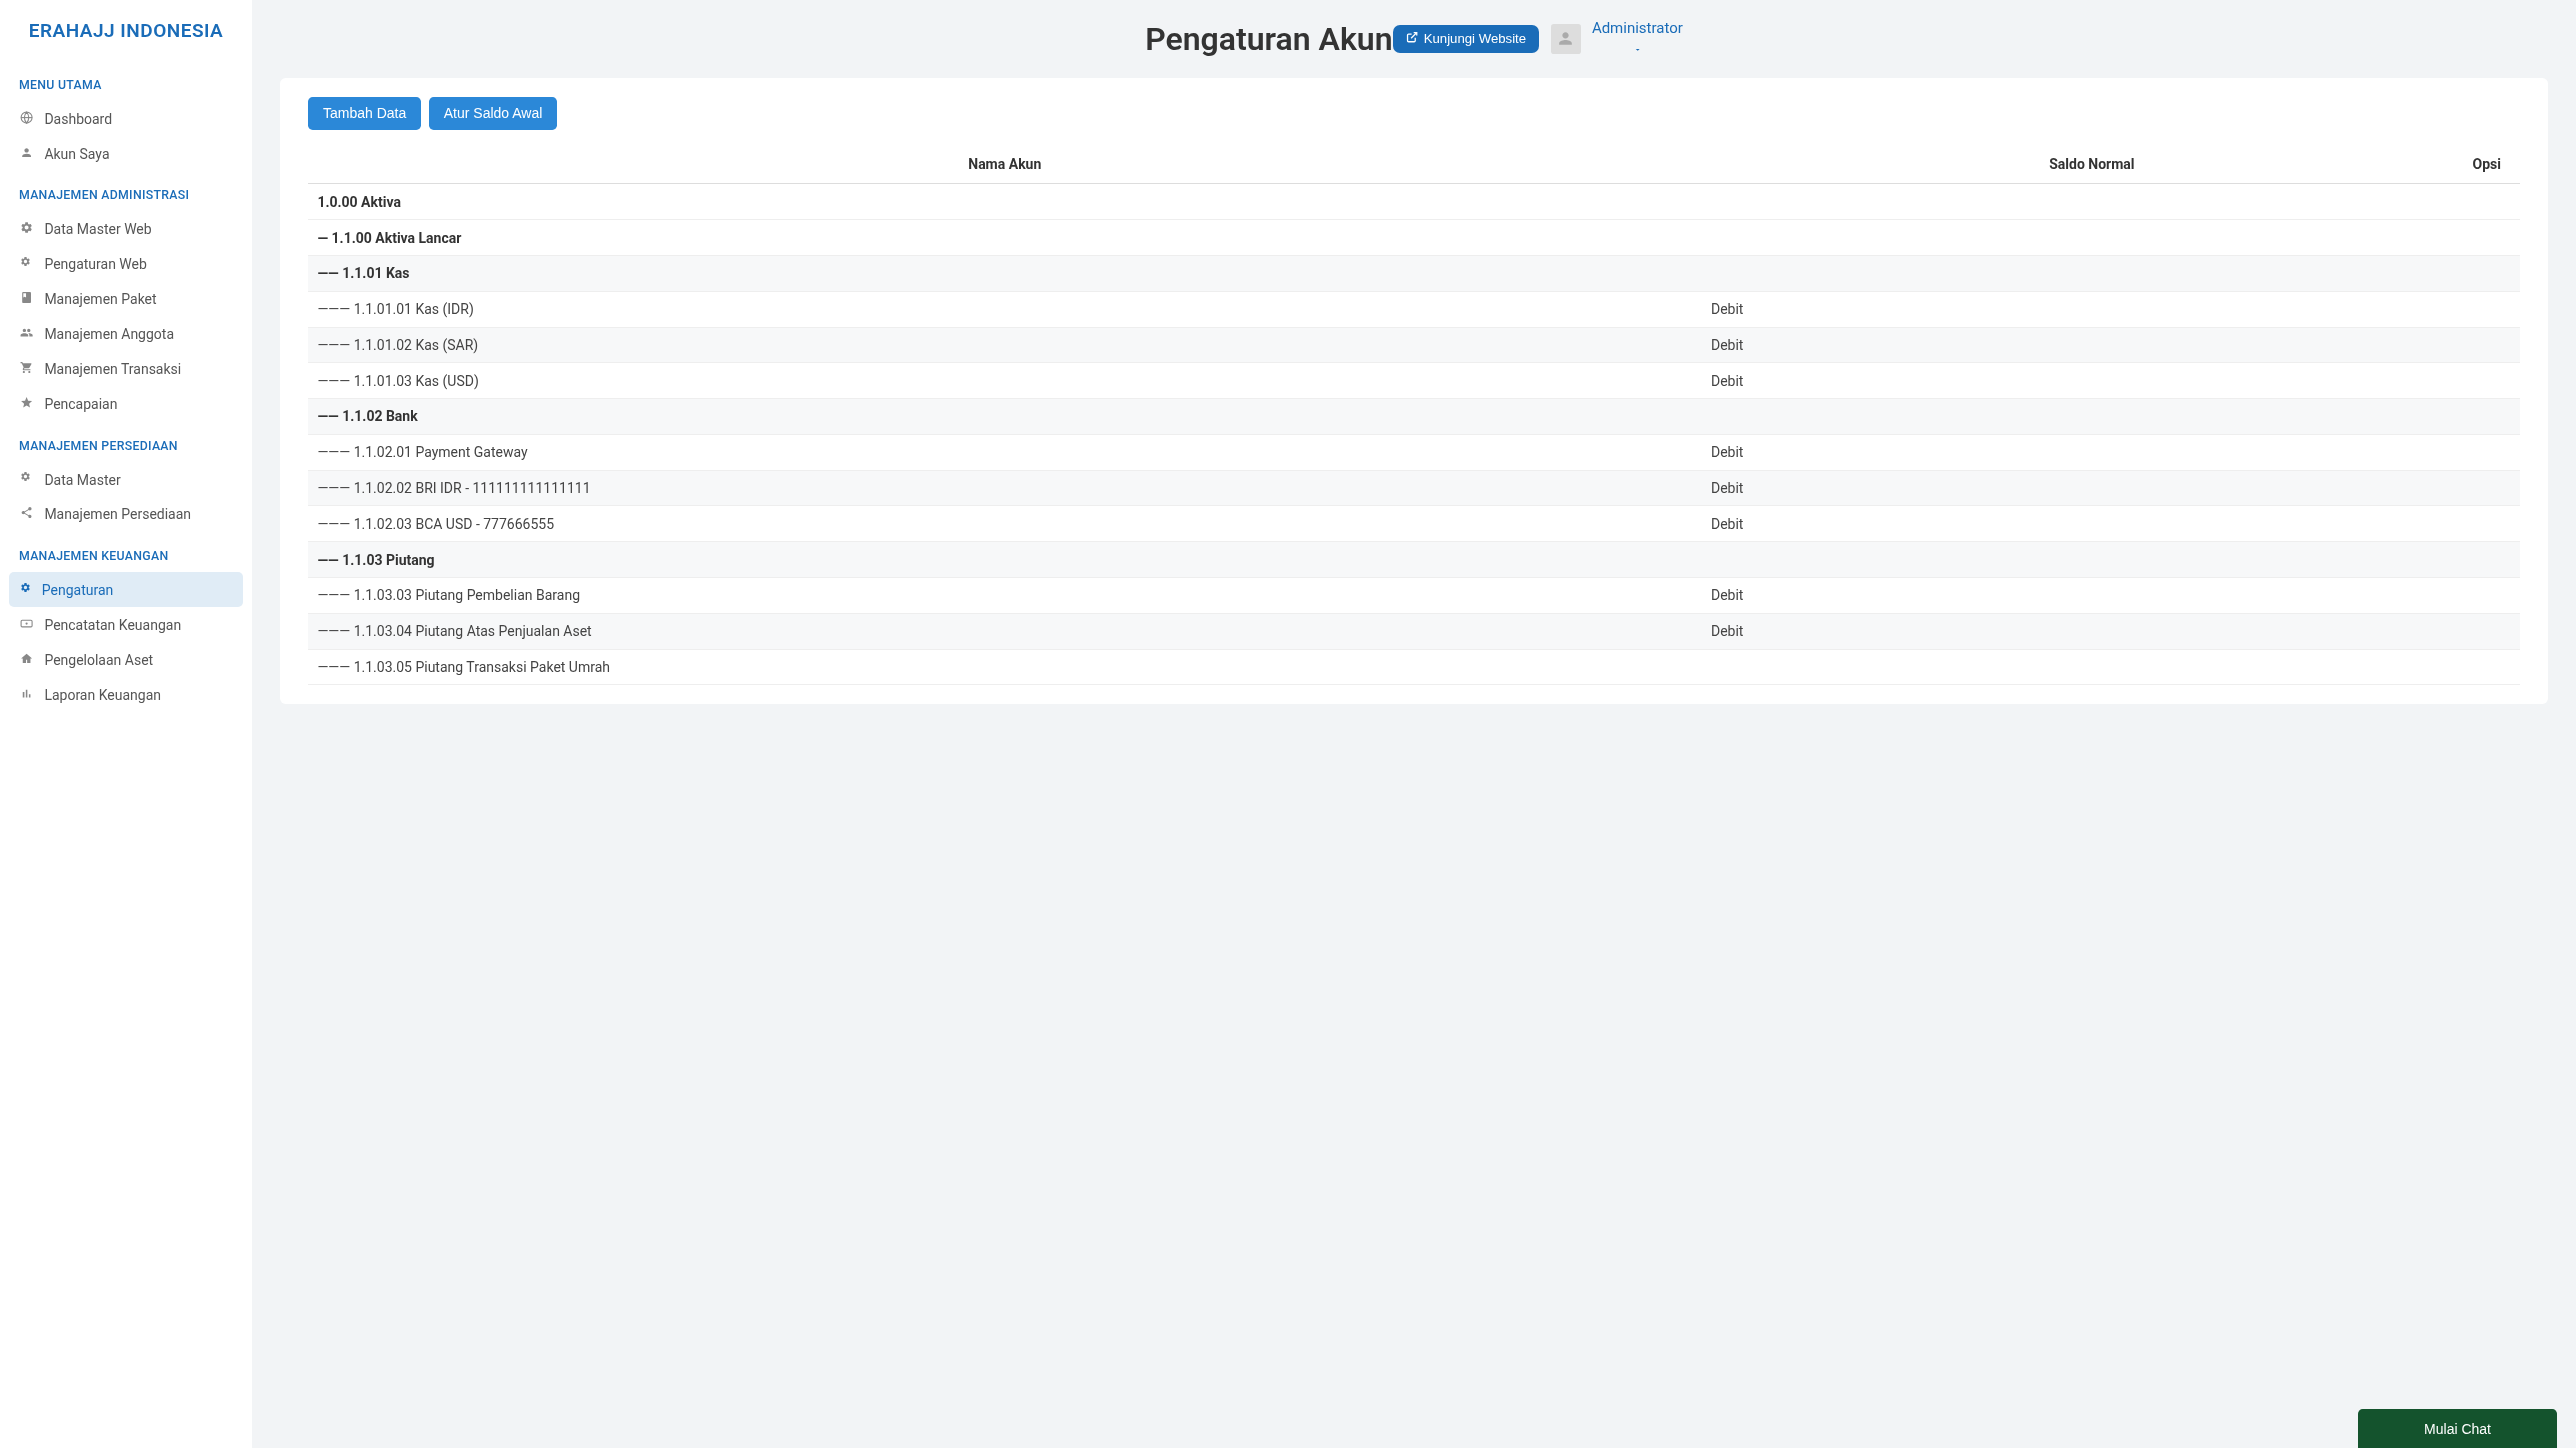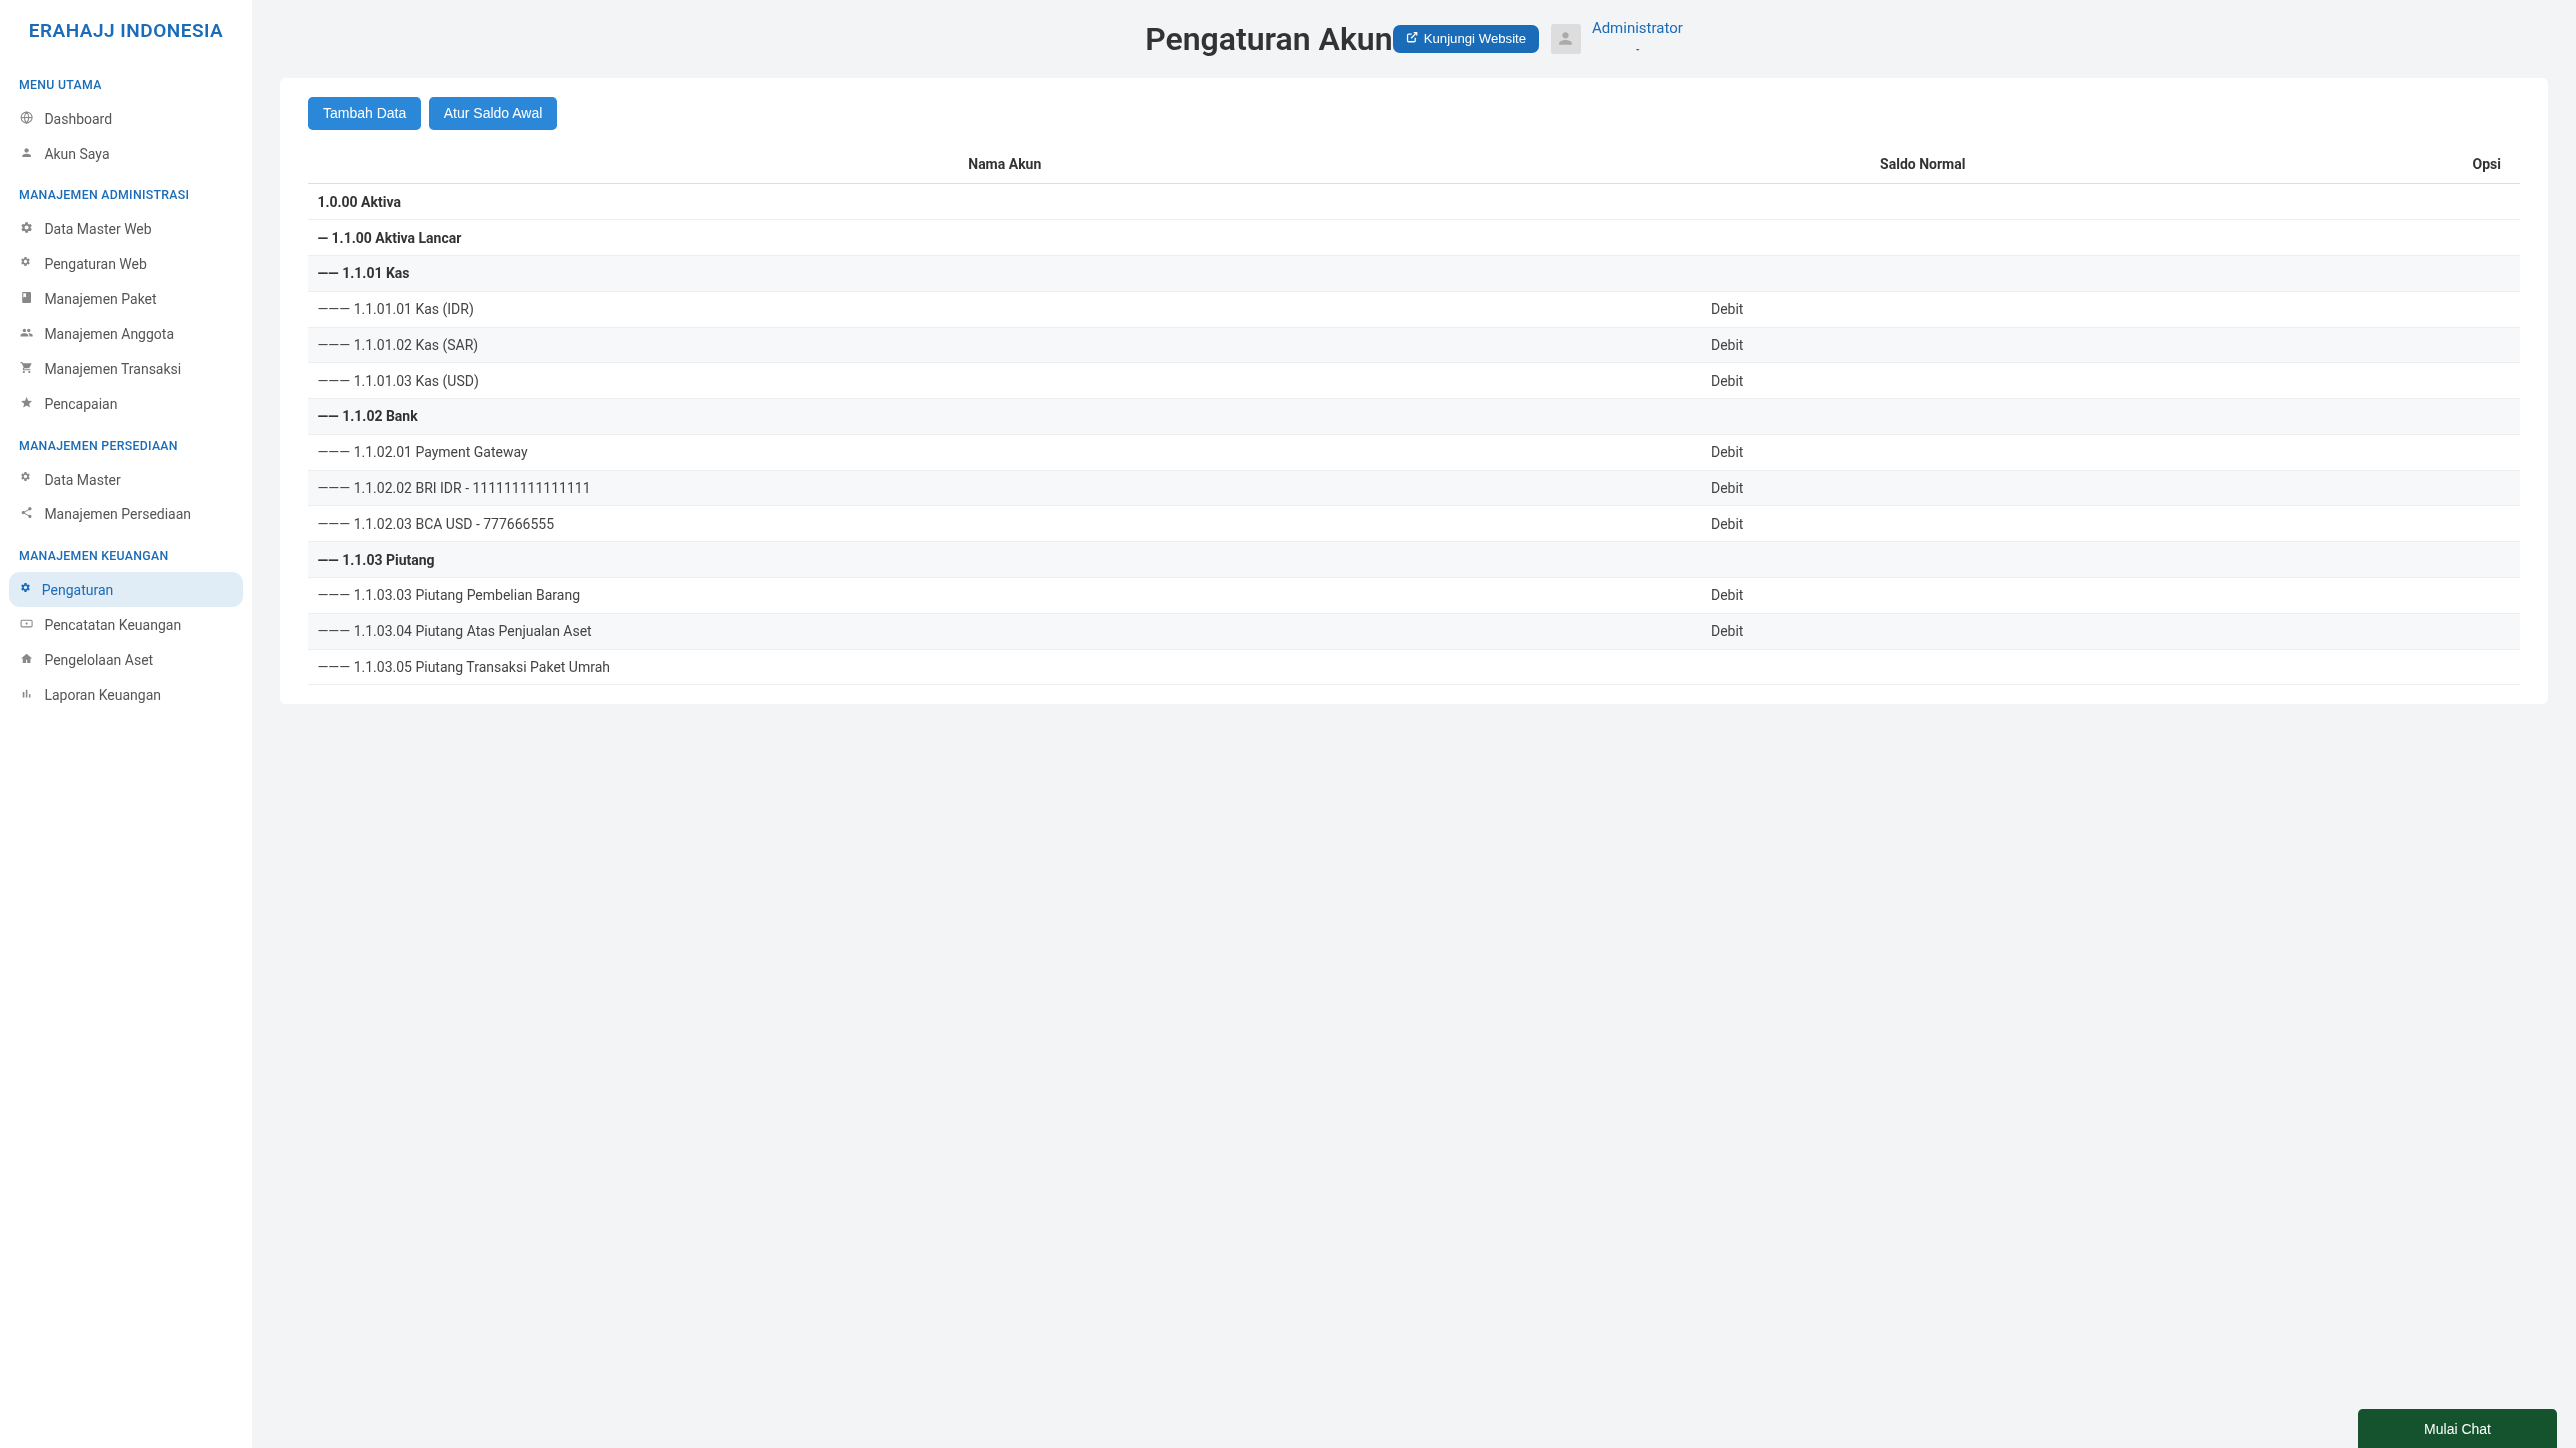--- a/index.html
+++ b/index.html
@@ -4,39 +4,39 @@
   <style>
     * { margin: 0; padding: 0; box-sizing: border-box; }
     body { font-family: -apple-system, BlinkMacSystemFont, "Segoe UI", Roboto, sans-serif; background: #f2f4f6; color: #444; font-size: 14px; }
     
     .layout { display: flex; min-height: 100vh; }
     
     .sidebar { width: 252px; background: #fff; padding: 19px 0; flex-shrink: 0; }
     .brand { font-size: 19px; font-weight: 600; color: #1a6cb8; padding: 0 19px 19px; text-align: center; letter-spacing: 0.5px; }
     .section-title { font-size: 12.3px; font-weight: 500; color: #1a6cb8; padding: 17px 19px 9.4px; letter-spacing: 0.3px; }
     .nav-item { display: flex; align-items: flex-end; padding: 9.4px 19px; color: #555; cursor: pointer; gap: 10.4px; font-size: 14px; }
-    .nav-item.active { background: #e0ecf6; color: #1a6cb8; border-radius: 11px; margin: 0 9.4px; padding: 9.4px 9.4px; gap: 8px; }
+    .nav-item.active { background: #e0ecf6; color: #1a6cb8; border-radius: 5px; margin: 0 9.4px; padding: 9.4px 9.4px; gap: 8px; }
     .nav-item .icon { width: 15px; text-align: center; color: #888; font-size: 13.2px; }
     .nav-item.active .icon { color: #1a6cb8; }
     
     .main { flex: 1; padding: 19px 28px; min-width: 0; }
     .topbar { display: flex; align-items: center; justify-content: center; margin-bottom: 19px; }
     .page-title { font-size: 32px; font-weight: 600; color: #333; }
     .topbar-right { display: flex; align-items: center; gap: 11.3px; }
     .btn-visit { background: #1a6cb8; color: #fff; border: none; padding: 6.6px 13.2px; border-radius: 7px; font-size: 13.2px; cursor: pointer; display: flex; align-items: center; gap: 5.7px; }
     .avatar { width: 30px; height: 30px; background: #ddd; border-radius: 2.8px; display: flex; align-items: center; justify-content: center; }
     .avatar svg { width: 19px; height: 19px; fill: #aaa; }
     .user-menu { color: #1a6cb8; font-size: 15px; cursor: pointer; display: flex; align-items: center; gap: 3.8px; flex-direction: column; }
     
     .card { background: #fff; border-radius: 5.7px; padding: 19px 28px; }
     .actions { display: flex; gap: 7.5px; margin-bottom: 15px; }
     .btn { background: #2b88d8; color: #fff; border: none; padding: 8.5px 15px; border-radius: 4.7px; font-size: 14px; cursor: pointer; }
     
     table { width: 100%; border-collapse: collapse; }
-    th { text-align: center; padding: 11.3px 9.4px; font-weight: 700; color: #333; border-bottom: 0.9px solid #ddd; }
+    th { text-align: right; padding: 11.3px 9.4px; font-weight: 700; color: #333; border-bottom: 0.9px solid #ddd; }
     th.col-name { width: 63%; text-align: center; }
     th.col-saldo { width: 20%; }
     th.col-opsi { width: 17%; text-align: right; padding-right: 19px; }
     td { padding: 9.4px 9.4px; border-bottom: 0.9px solid #eee; }
     tr.striped td { background: #f7f8f9; }
     .row-bold { font-weight: 700; color: #333; }
     
     .chat-btn { position: fixed; bottom: 0; right: 19px; background: #14532d; color: #fff; padding: 11.3px 66px; border-radius: 4.7px 4.7px 0 0; font-size: 14px; cursor: pointer; border:none; font-weight: 500; }
   </style>
 </head>

